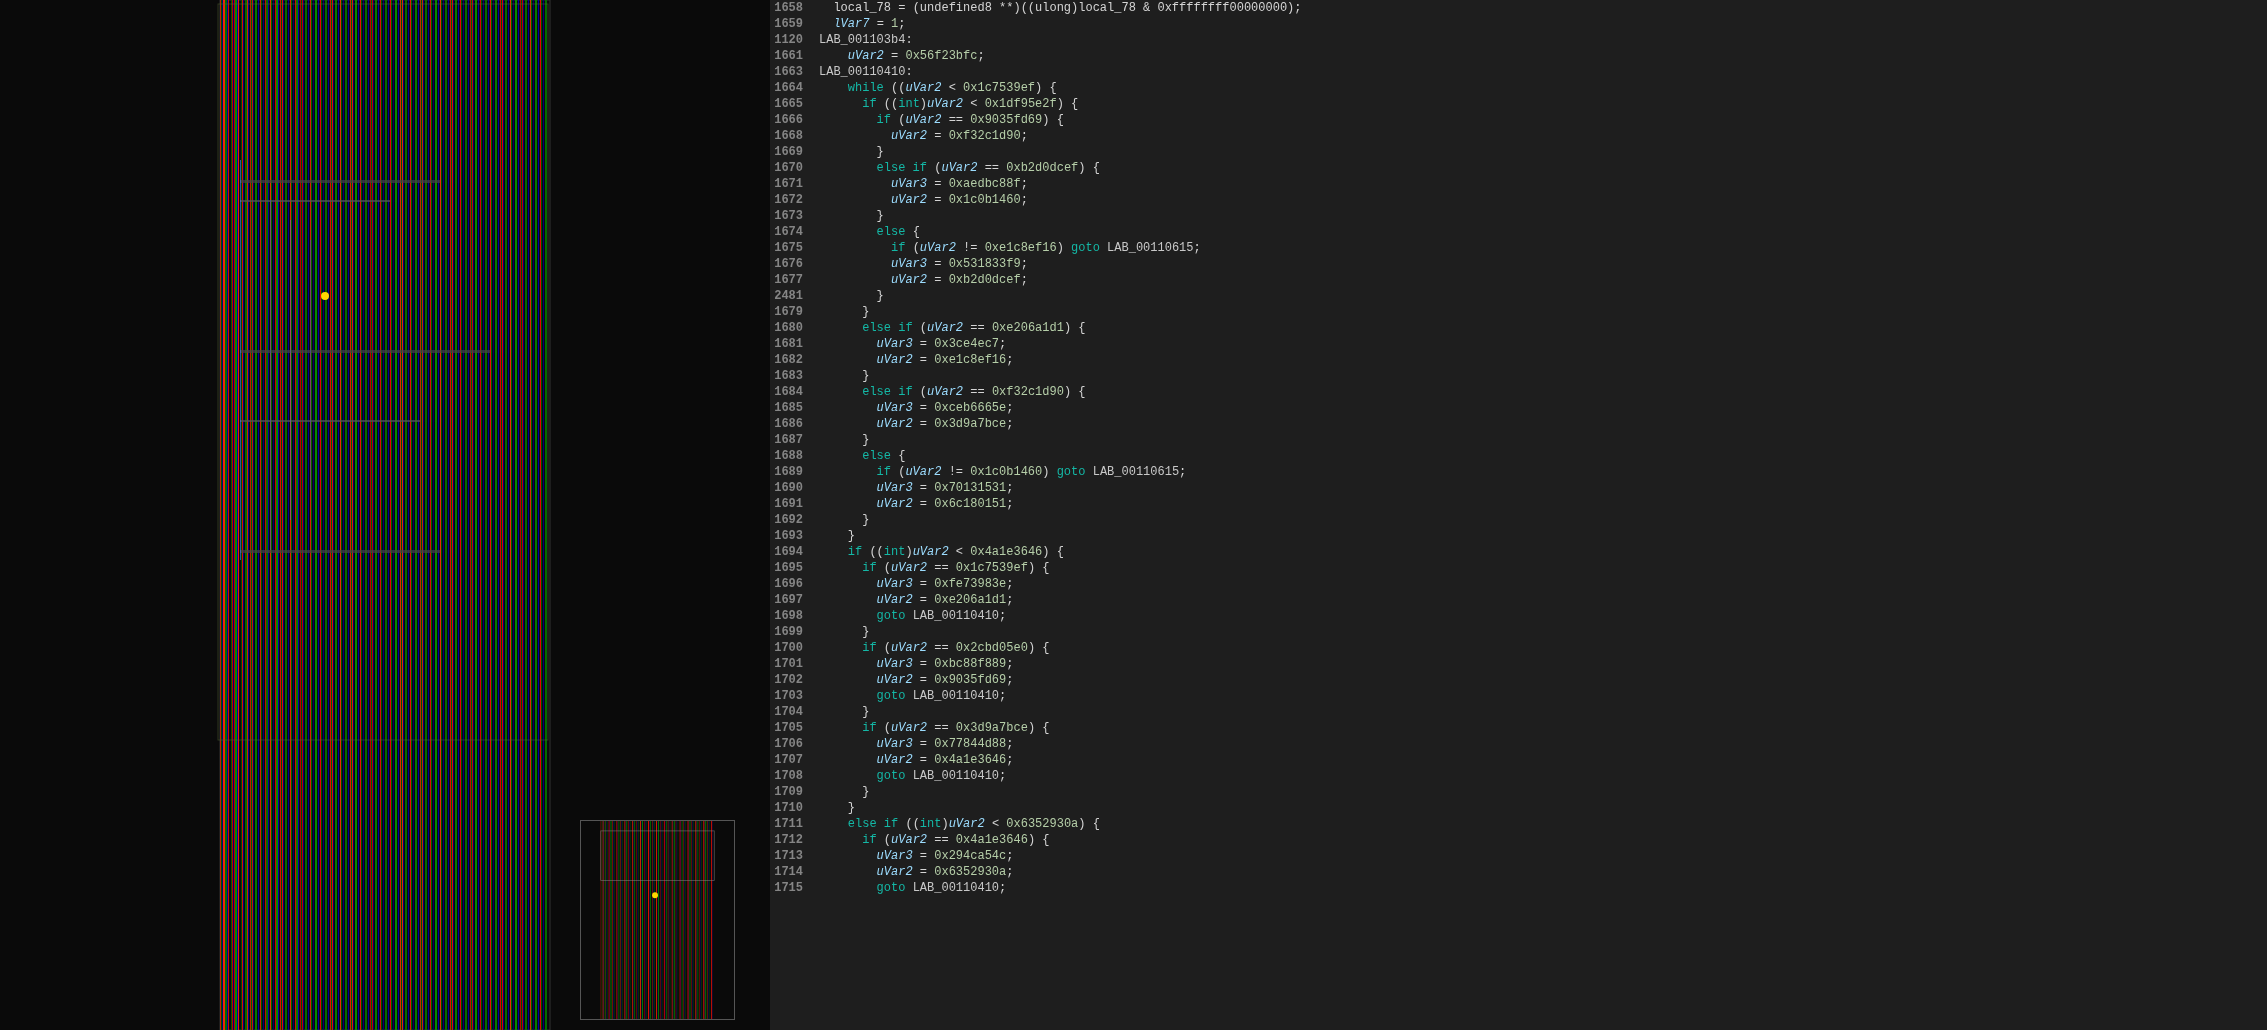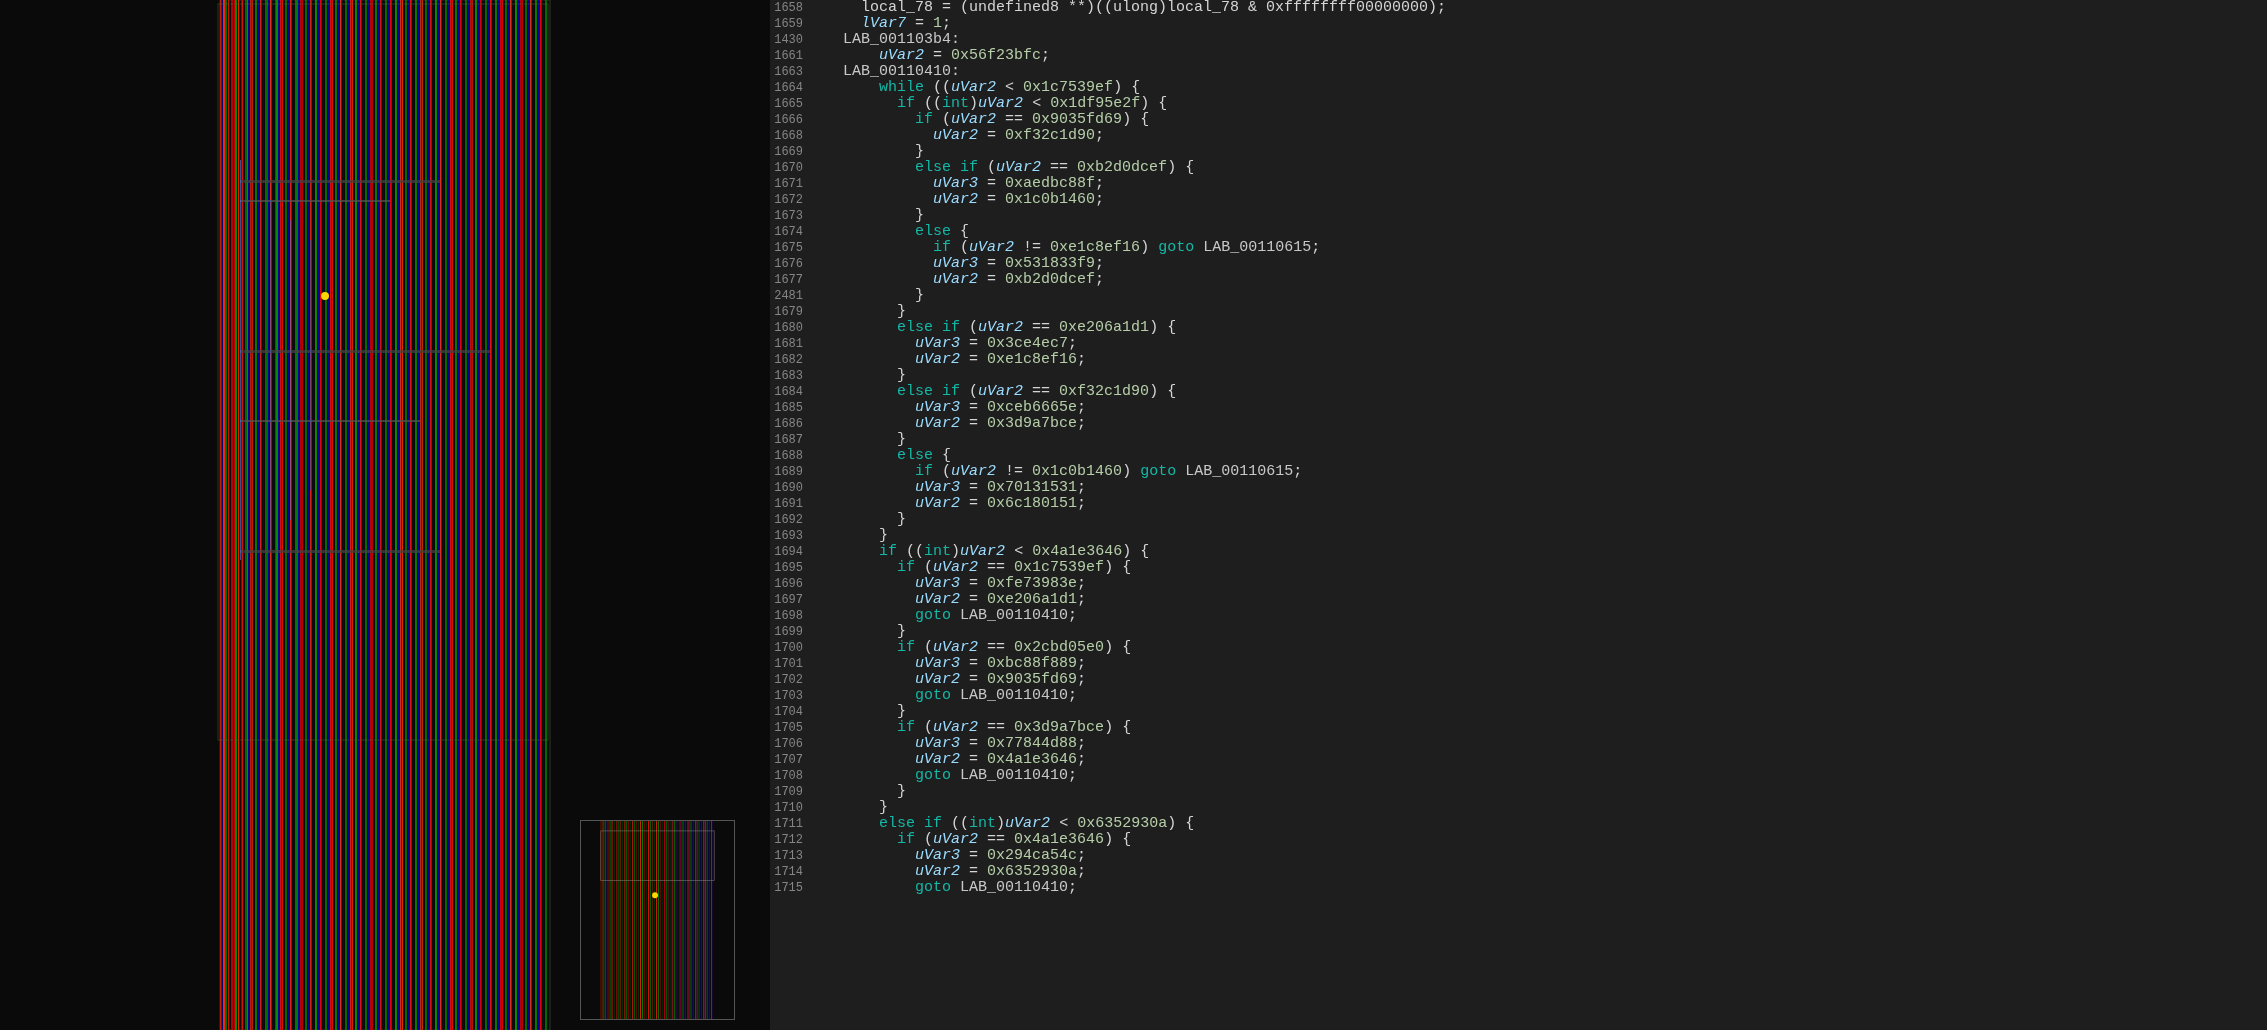--- a/index.html
+++ b/index.html
@@ -59,27 +59,27 @@
     }
 
     .line-number {
       color: #858585;
       min-width: 45px;
       text-align: right;
       padding-right: 16px;
       user-select: none;
       flex-shrink: 0;
       font-size: 12px;
+      font-weight: bold;
     }
 
     .code-content {
       flex: 1;
       white-space: pre;
-      font-size: 15px;
-      margin-left: 24px;
+      font-size: 12px;
     }
 
     
     .kw { color: #14b8a6; }         
     .var { color: #9cdcfe; font-style: italic; }        
     .num { color: #b5cea8; }         
     .label { color: #c8c8c8; font-weight: normal; }    
     .plain { color: #d4d4d4; }
 
     
@@ -442,21 +442,21 @@
       <span class="line-number">1658</span>
       <span class="code-content plain">  local_78 = <span class="plain">(undefined8 **)(</span><span class="plain">(ulong)local_78 &amp; 0xffffffff00000000);</span></span>
     </div>
 
     <div class="code-line">
       <span class="line-number">1659</span>
       <span class="code-content">  <span class="var">lVar7</span> <span class="plain">= </span><span class="num">1</span><span class="plain">;</span></span>
     </div>
 
     <div class="code-line">
-      <span class="line-number">1430</span>
+      <span class="line-number">1120</span>
       <span class="code-content"><span class="label">LAB_001103b4:</span></span>
     </div>
 
     <div class="code-line">
       <span class="line-number">1661</span>
       <span class="code-content">    <span class="var">uVar2</span> <span class="plain">= </span><span class="num">0x56f23bfc</span><span class="plain">;</span></span>
     </div>
 
 
     <div class="code-line">

